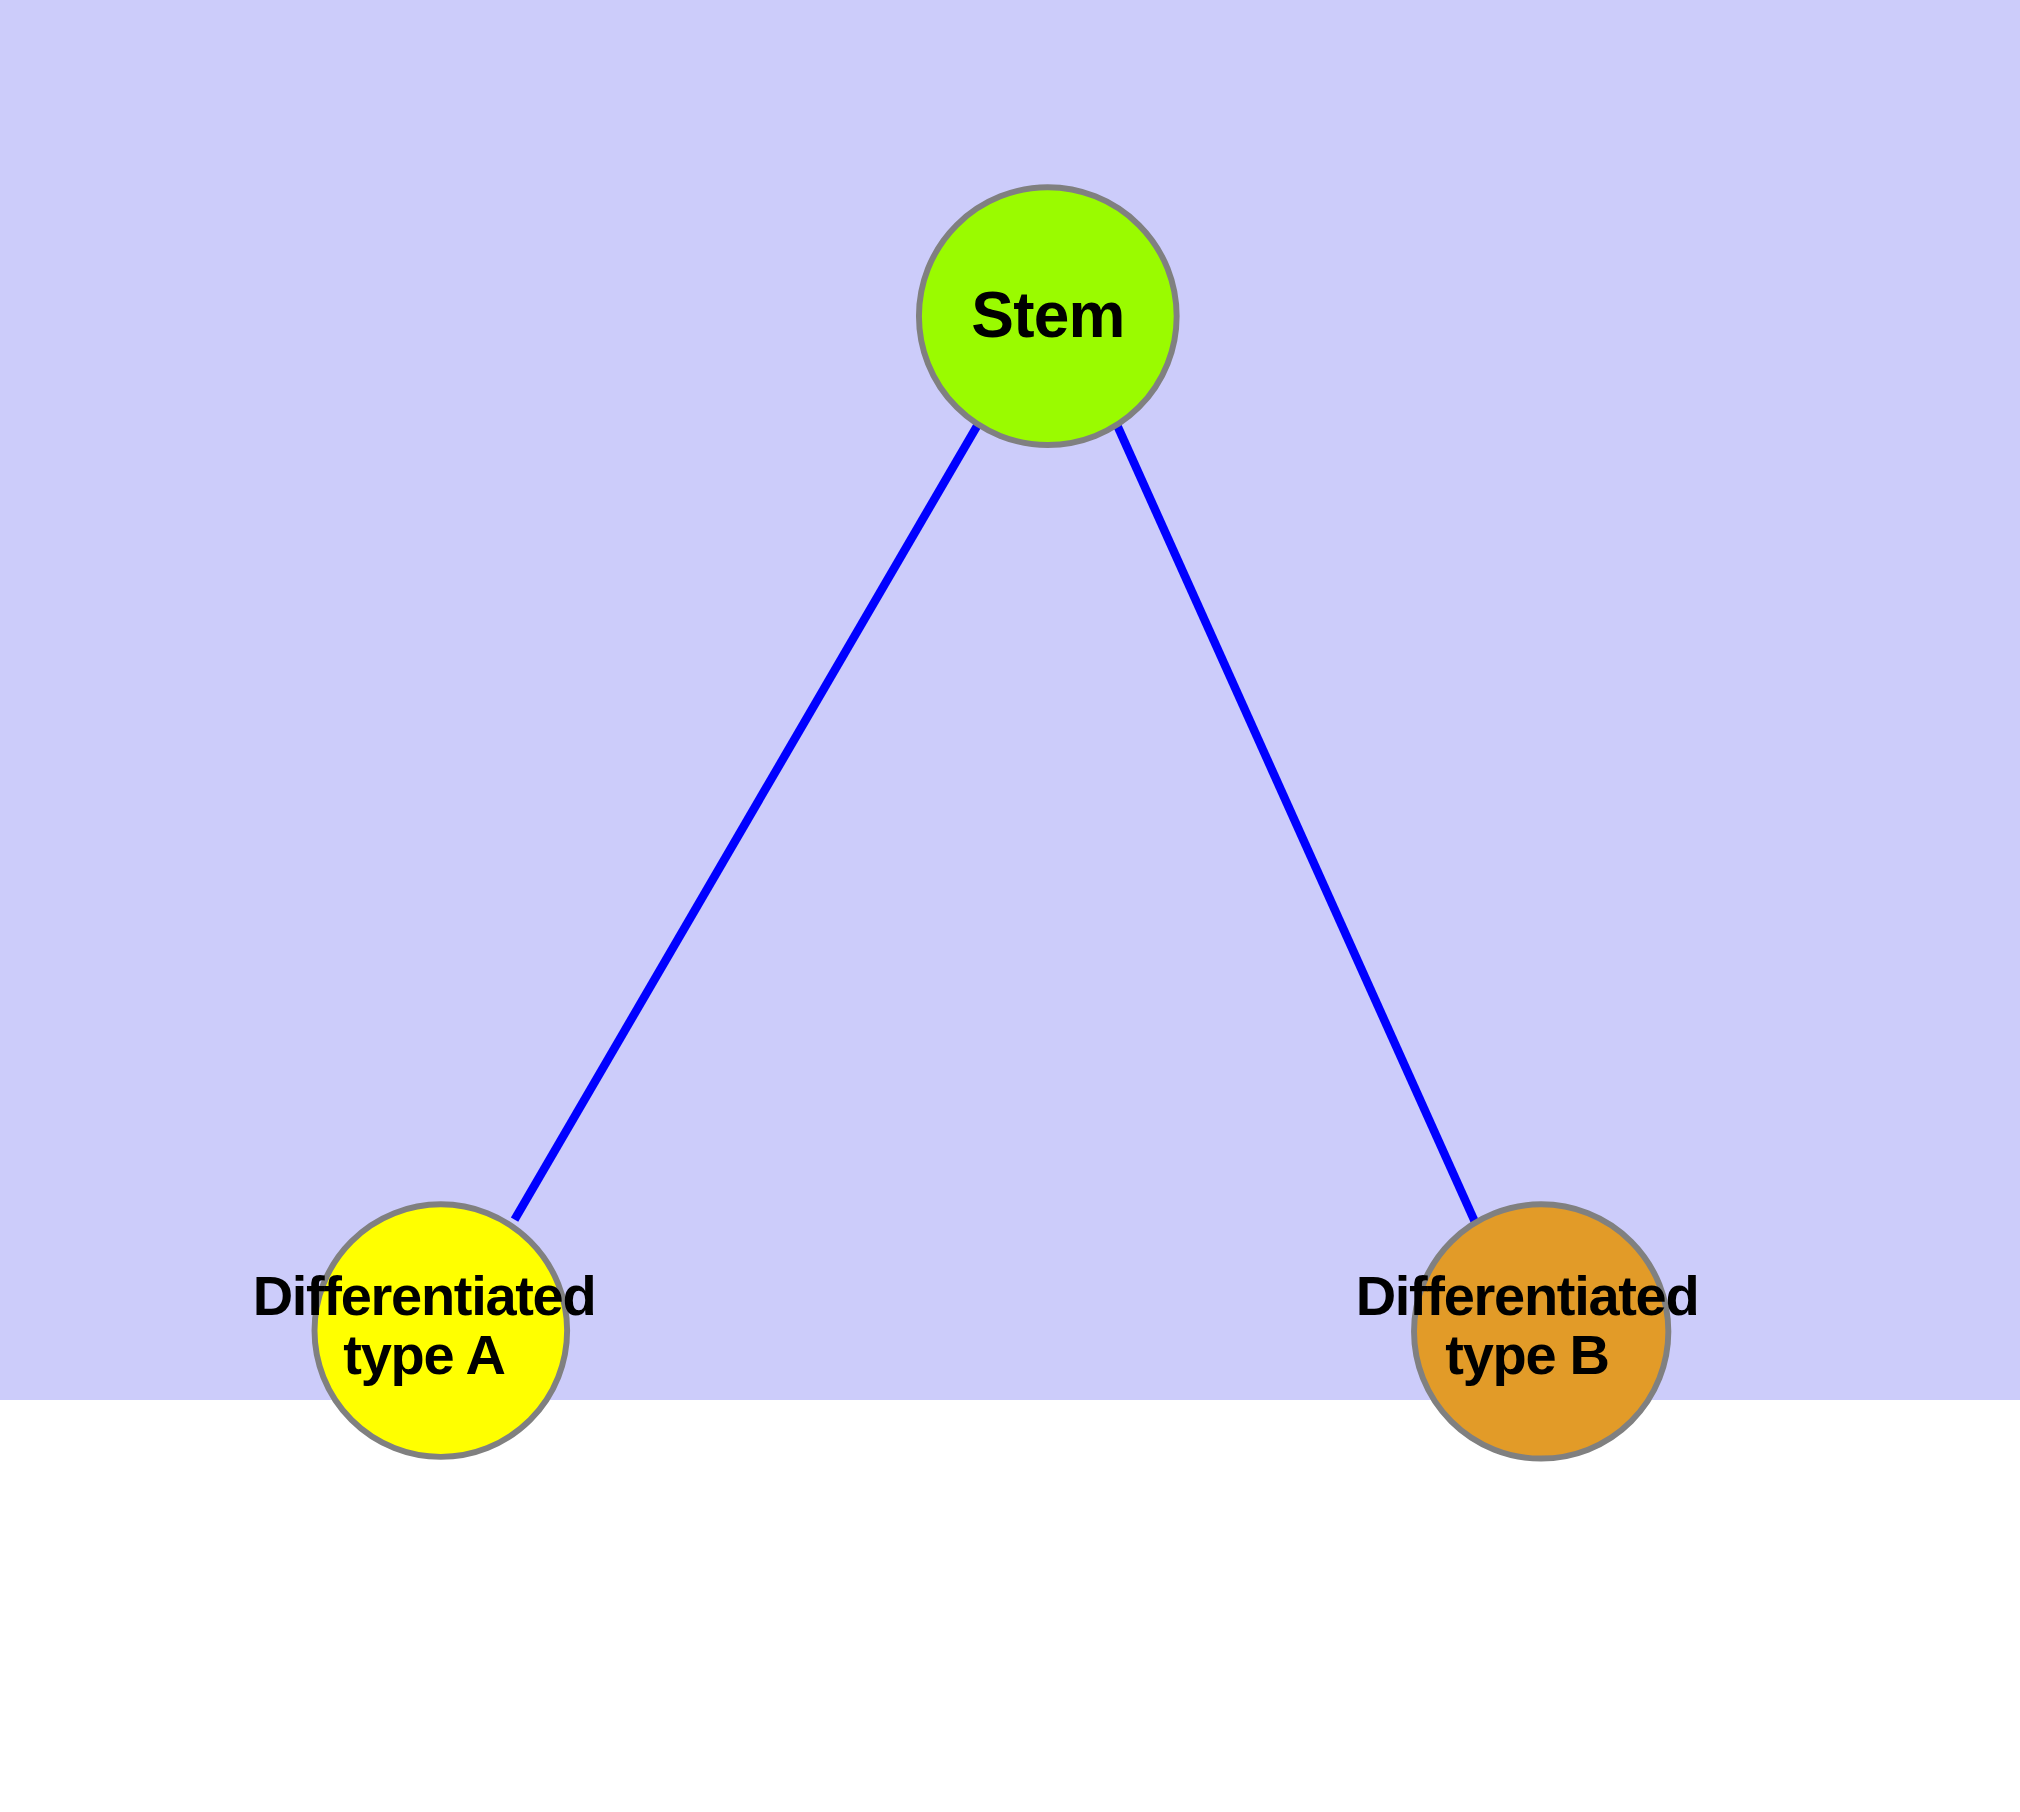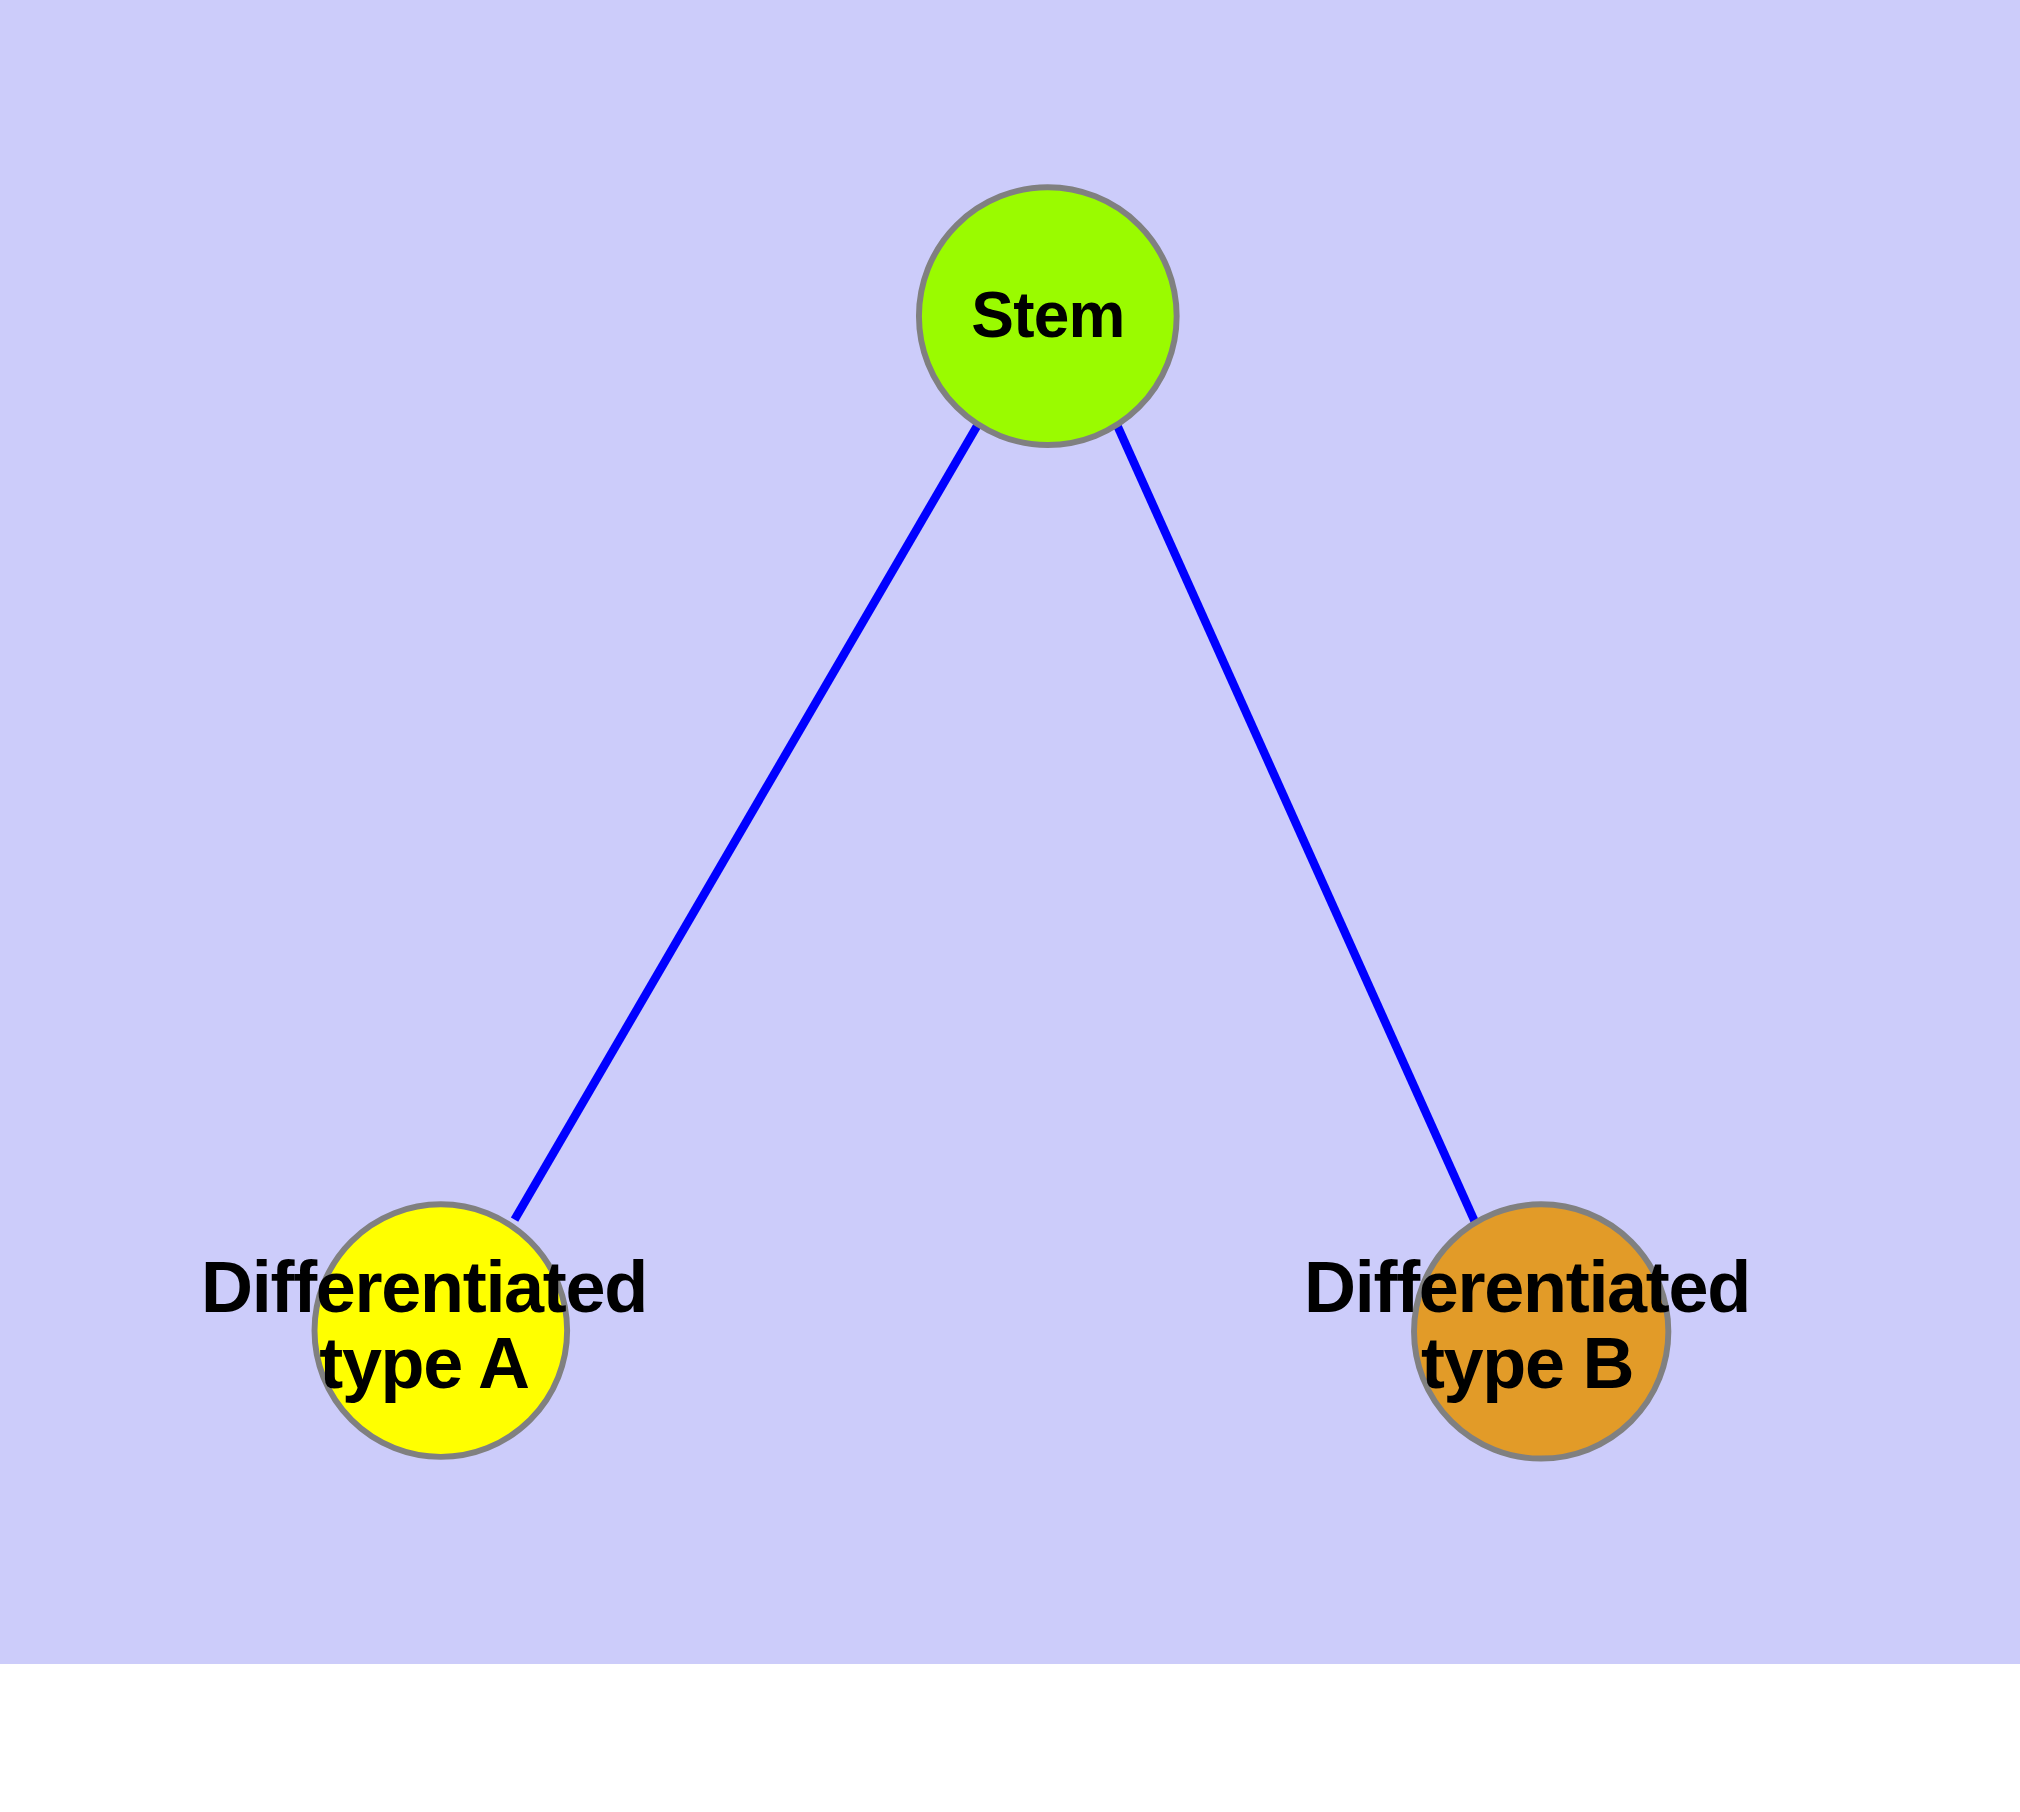--- a/index.html
+++ b/index.html
@@ -43,28 +43,28 @@
     white-space: pre-line;
     transform: translate(-50%, -50%);
     pointer-events: none;
     -webkit-font-smoothing: antialiased;
   }
   .label-stem {
     font-size: 64px;
     letter-spacing: -0.8px;
   }
   .label-leaf {
-    font-size: 72px;
+    font-size: 56px;
     letter-spacing: -1.3px;
   }
 </style>
 </head>
 <body>
 
-<div id="canvas" style="width: 2021px; height: 1664px; background: rgb(204, 204, 250);">
+<div id="canvas" style="width: 2021px; height: 1400px; background: rgb(204, 204, 250);">
 
   <svg id="graph-svg" viewBox="0 0 2384 2138" preserveAspectRatio="none">
 
     <g>
       <line class="edge-line" x1="1154" y1="500" x2="607" y2="1439" stroke="#0000ff"></line>
       <line class="edge-line" x1="1317" y1="500" x2="1740" y2="1442" stroke="#0000ff"></line>
     </g>
 
     <g>
       <circle class="node-circle" cx="1236" cy="373" r="152" fill="#9afb00" stroke="#808080"></circle>

